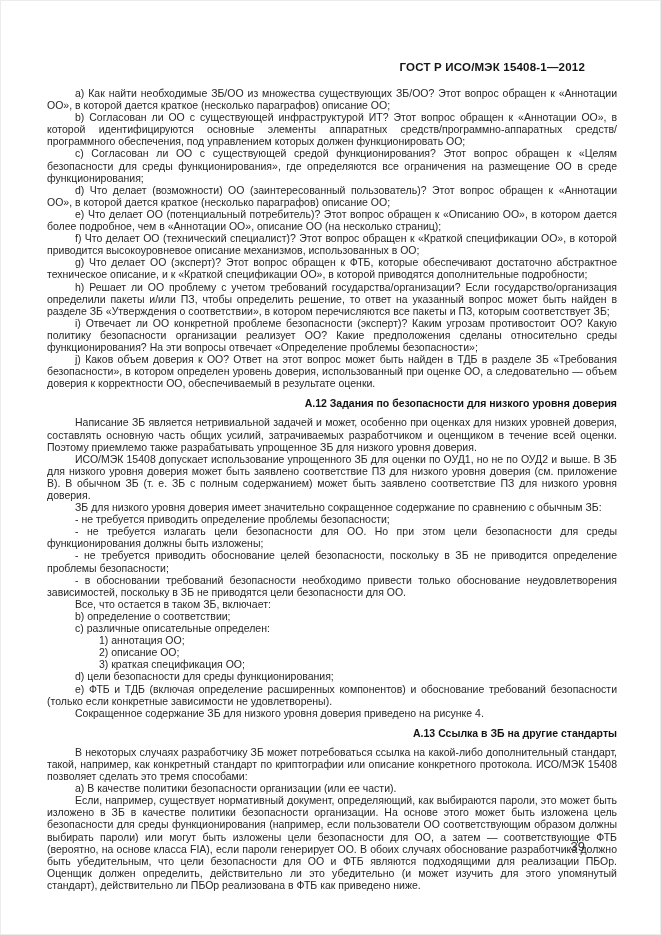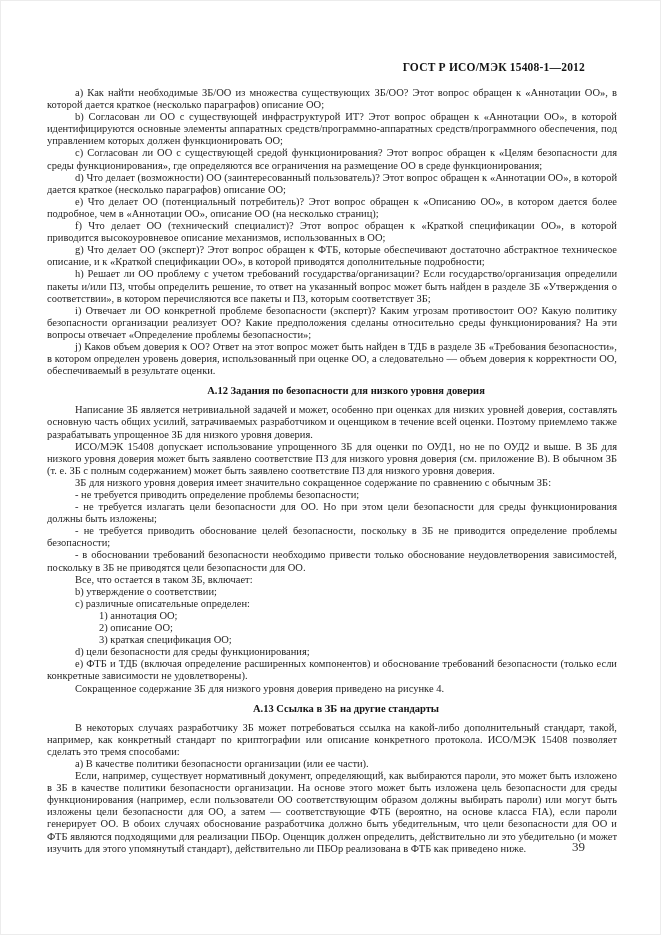--- a/index.html
+++ b/index.html
@@ -6,21 +6,21 @@
     margin: 0;
     padding: 0;
     background: #ffffff;
   }
   .page {
     position: relative;
     width: 661px;
     height: 935px;
     background: #ffffff;
     box-shadow: inset 0 0 0 1px #ececec;
-    font-family: Liberation Serif, serif;
+    font-family: Liberation Sans, sans-serif;
     overflow: hidden;
   }
   .doc-header {
     position: absolute;
     top: 61px;
     right: 76px;
     font-size: 11.5px;
     font-weight: bold;
     letter-spacing: 0.2px;
     color: #141414;
@@ -41,21 +41,21 @@
   .text-block p {
     margin: 0;
     padding: 0;
     text-indent: 28px;
   }
   .text-block p.subitem {
     text-indent: 52px;
   }
   .text-block p.heading {
     font-weight: bold;
-    text-align: center;
+    text-align: right;
     color: #141414;
     margin: 8px 0 7px 0;
   }
   .page-number {
     position: absolute;
     top: 839px;
     right: 76px;
     font-size: 13px;
     color: #333333;
   }
@@ -80,21 +80,21 @@
     <p class="item">j) Каков объем доверия к ОО? Ответ на этот вопрос может быть найден в ТДБ в разделе ЗБ «Требования безопасности», в котором определен уровень доверия, использованный при оценке ОО, а следовательно — объем доверия к корректности ОО, обеспечиваемый в результате оценки.</p>
     <p class="heading">А.12 Задания по безопасности для низкого уровня доверия</p>
     <p class="para">Написание ЗБ является нетривиальной задачей и может, особенно при оценках для низких уровней доверия, составлять основную часть общих усилий, затрачиваемых разработчиком и оценщиком в течение всей оценки. Поэтому приемлемо также разрабатывать упрощенное ЗБ для низкого уровня доверия.</p>
     <p class="para">ИСО/МЭК 15408 допускает использование упрощенного ЗБ для оценки по ОУД1, но не по ОУД2 и выше. В ЗБ для низкого уровня доверия может быть заявлено соответствие ПЗ для низкого уровня доверия (см. приложение В). В обычном ЗБ (т. е. ЗБ с полным содержанием) может быть заявлено соответствие ПЗ для низкого уровня доверия.</p>
     <p class="para">ЗБ для низкого уровня доверия имеет значительно сокращенное содержание по сравнению с обычным ЗБ:</p>
     <p class="dash">- не требуется приводить определение проблемы безопасности;</p>
     <p class="dash">- не требуется излагать цели безопасности для ОО. Но при этом цели безопасности для среды функционирования должны быть изложены;</p>
     <p class="dash">- не требуется приводить обоснование целей безопасности, поскольку в ЗБ не приводится определение проблемы безопасности;</p>
     <p class="dash">- в обосновании требований безопасности необходимо привести только обоснование неудовлетворения зависимостей, поскольку в ЗБ не приводятся цели безопасности для ОО.</p>
     <p class="para">Все, что остается в таком ЗБ, включает:</p>
-    <p class="item">b) утверждение о соответствии;</p>
+    <p class="item">b) определение о соответствии;</p>
     <p class="item">c) различные описательные определен:</p>
     <p class="subitem">1) аннотация ОО;</p>
     <p class="subitem">2) описание ОО;</p>
     <p class="subitem">3) краткая спецификация ОО;</p>
     <p class="item">d) цели безопасности для среды функционирования;</p>
     <p class="item">e) ФТБ и ТДБ (включая определение расширенных компонентов) и обоснование требований безопасности (только если конкретные зависимости не удовлетворены).</p>
     <p class="para">Сокращенное содержание ЗБ для низкого уровня доверия приведено на рисунке 4.</p>
     <p class="heading">А.13 Ссылка в ЗБ на другие стандарты</p>
     <p class="para">В некоторых случаях разработчику ЗБ может потребоваться ссылка на какой-либо дополнительный стандарт, такой, например, как конкретный стандарт по криптографии или описание конкретного протокола. ИСО/МЭК 15408 позволяет сделать это тремя способами:</p>
     <p class="item">a) В качестве политики безопасности организации (или ее части).</p>

